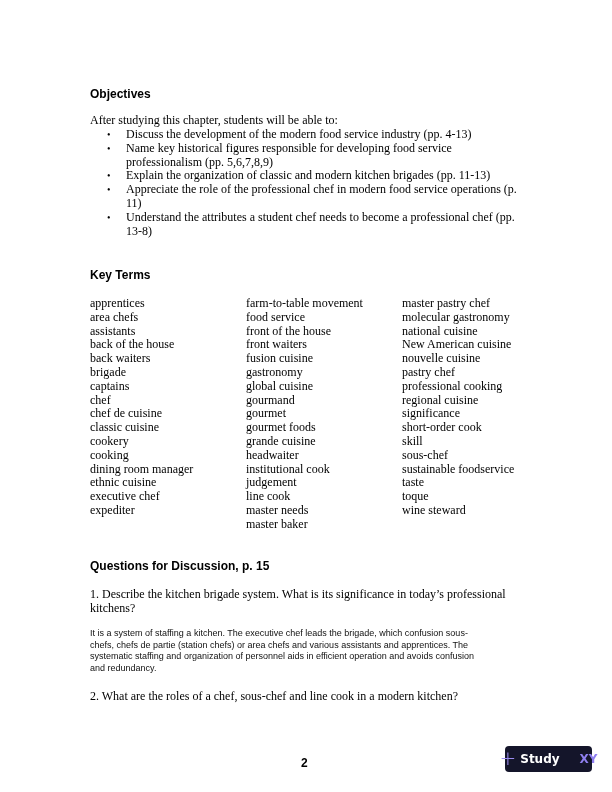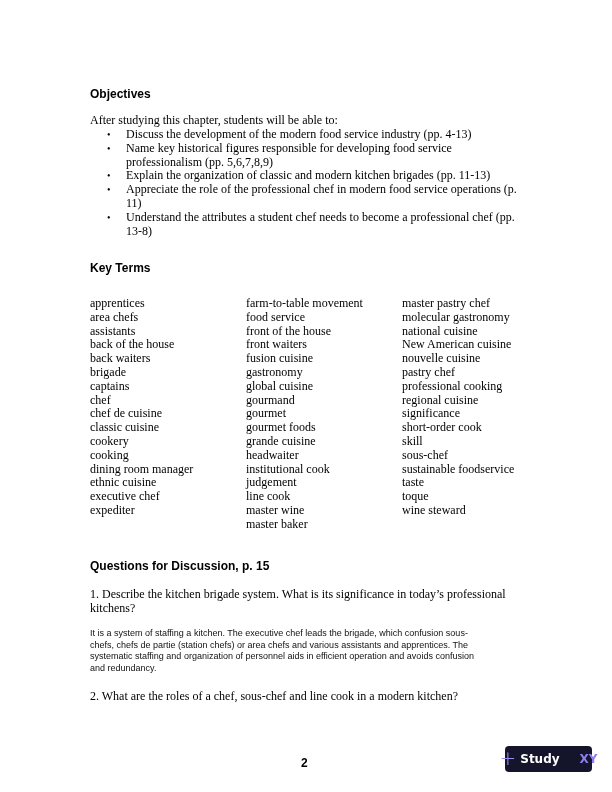--- a/index.html
+++ b/index.html
@@ -51,21 +51,21 @@
       <div>Appreciate the role of the professional chef in modern food service operations (p.</div>
       <div>11)</div>
     </li>
     <li>
       <span class="dot">•</span>
       <div>Understand the attributes a student chef needs to become a professional chef (pp.</div>
       <div>13-8)</div>
     </li>
   </ul>
 
-  <div class="h" style="top:261px;">Key Terms</div>
+  <div class="h" style="top:268px;">Key Terms</div>
 
   <div class="terms serif col1">
     <div>apprentices</div>
     <div>area chefs</div>
     <div>assistants</div>
     <div>back of the house</div>
     <div>back waiters</div>
     <div>brigade</div>
     <div>captains</div>
     <div>chef</div>
@@ -88,21 +88,21 @@
     <div>gastronomy</div>
     <div>global cuisine</div>
     <div>gourmand</div>
     <div>gourmet</div>
     <div>gourmet foods</div>
     <div>grande cuisine</div>
     <div>headwaiter</div>
     <div>institutional cook</div>
     <div>judgement</div>
     <div>line cook</div>
-    <div>master wine</div>
+    <div>master needs</div>
     <div>master baker</div>
   </div>
 
   <div class="terms serif col3">
     <div>master pastry chef</div>
     <div>molecular gastronomy</div>
     <div>national cuisine</div>
     <div>New American cuisine</div>
     <div>nouvelle cuisine</div>
     <div>pastry chef</div>

